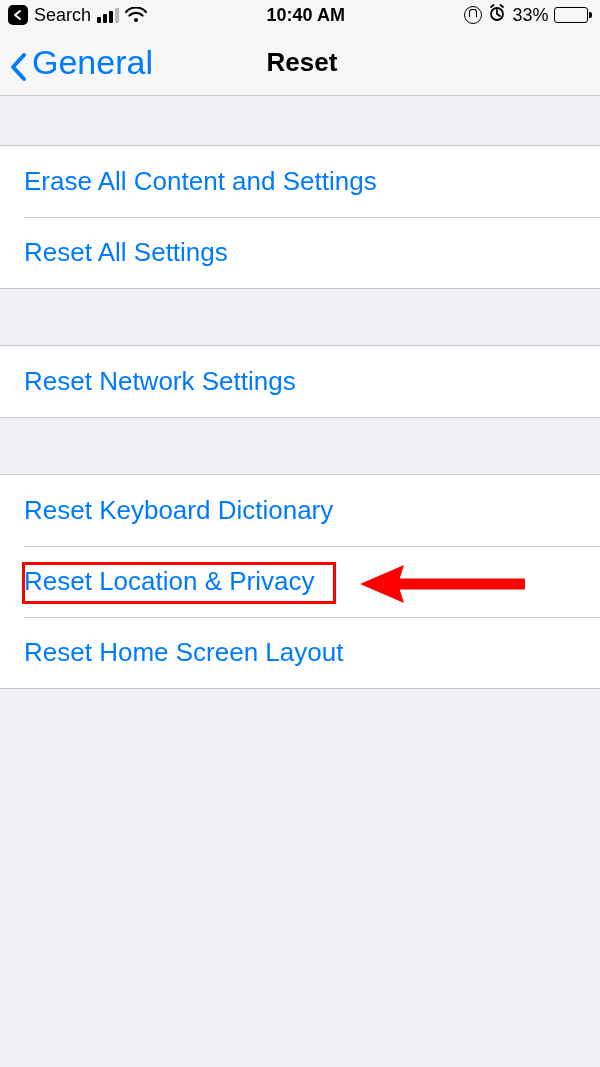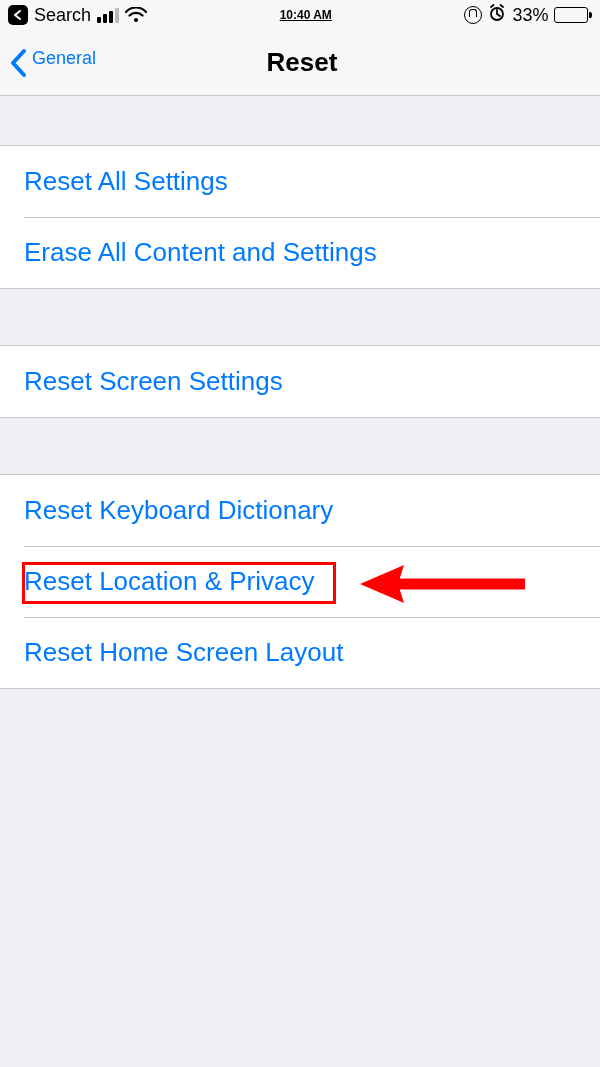--- a/index.html
+++ b/index.html
@@ -27,22 +27,21 @@
       color: #000;
       background: #f7f7f8;
     }
     .status-left, .status-right {
       display: flex;
       align-items: center;
       gap: 6px;
     }
     .status-center {
       font-weight: 600;
-      font-size: 12px;
-      text-decoration: underline;
+      font-size: 18px;
     }
     .back-box {
       width: 20px;
       height: 20px;
       background: #000;
       border-radius: 5px;
       display: flex;
       align-items: center;
       justify-content: center;
       color: #fff;
@@ -93,23 +92,23 @@
       height: 66px;
       display: flex;
       align-items: center;
       position: relative;
       background: #f7f7f8;
       border-bottom: 1px solid #c8c7cc;
       padding: 0 10px;
     }
     .nav-back {
       display: flex;
-      align-items: flex-start;
+      align-items: flex-end;
       color: #007aff;
-      font-size: 18px;
+      font-size: 34px;
       gap: 4px;
     }
     .nav-title {
       position: absolute;
       left: 4px;
       right: 0;
       text-align: center;
       font-size: 26px;
       font-weight: 600;
       color: #000;
@@ -224,31 +223,31 @@
       <path d="M14 3 L3 15 L14 27" stroke="#007aff" stroke-width="4" fill="none" stroke-linecap="round" stroke-linejoin="round"></path>
     </svg>
     <span>General</span>
   </div>
   <div class="nav-title">Reset</div>
 </div>
 
 <div class="spacer"></div>
 <div class="group">
   <div class="row">
+    <span>Erase All Content and Settings</span>
+  </div>
+  <div class="row">
     <span>Reset All Settings</span>
-  </div>
-  <div class="row">
-    <span>Erase All Content and Settings</span>
   </div>
 </div>
 
 <div class="spacer-sm"></div>
 <div class="group">
   <div class="row">
-    <span>Reset Screen Settings</span>
+    <span>Reset Network Settings</span>
   </div>
 </div>
 
 <div class="spacer-sm"></div>
 <div class="group">
   <div class="row">
     <span>Reset Keyboard Dictionary</span>
   </div>
   <div class="row">
     <span>Reset Location &amp; Privacy</span>

